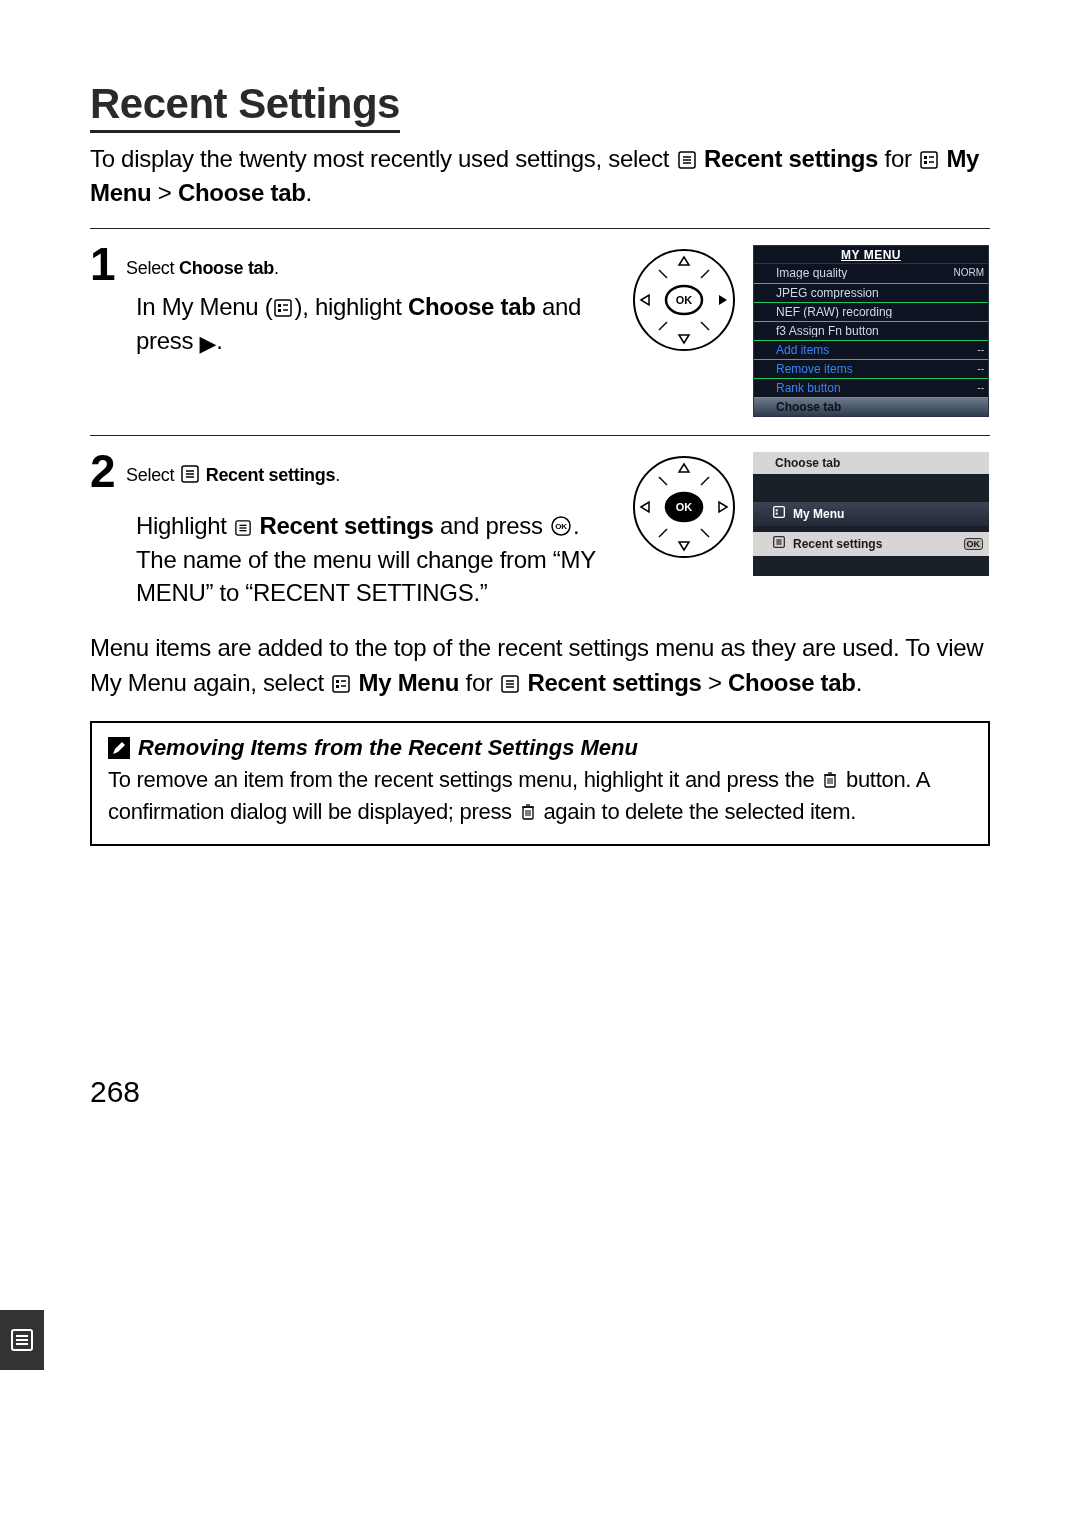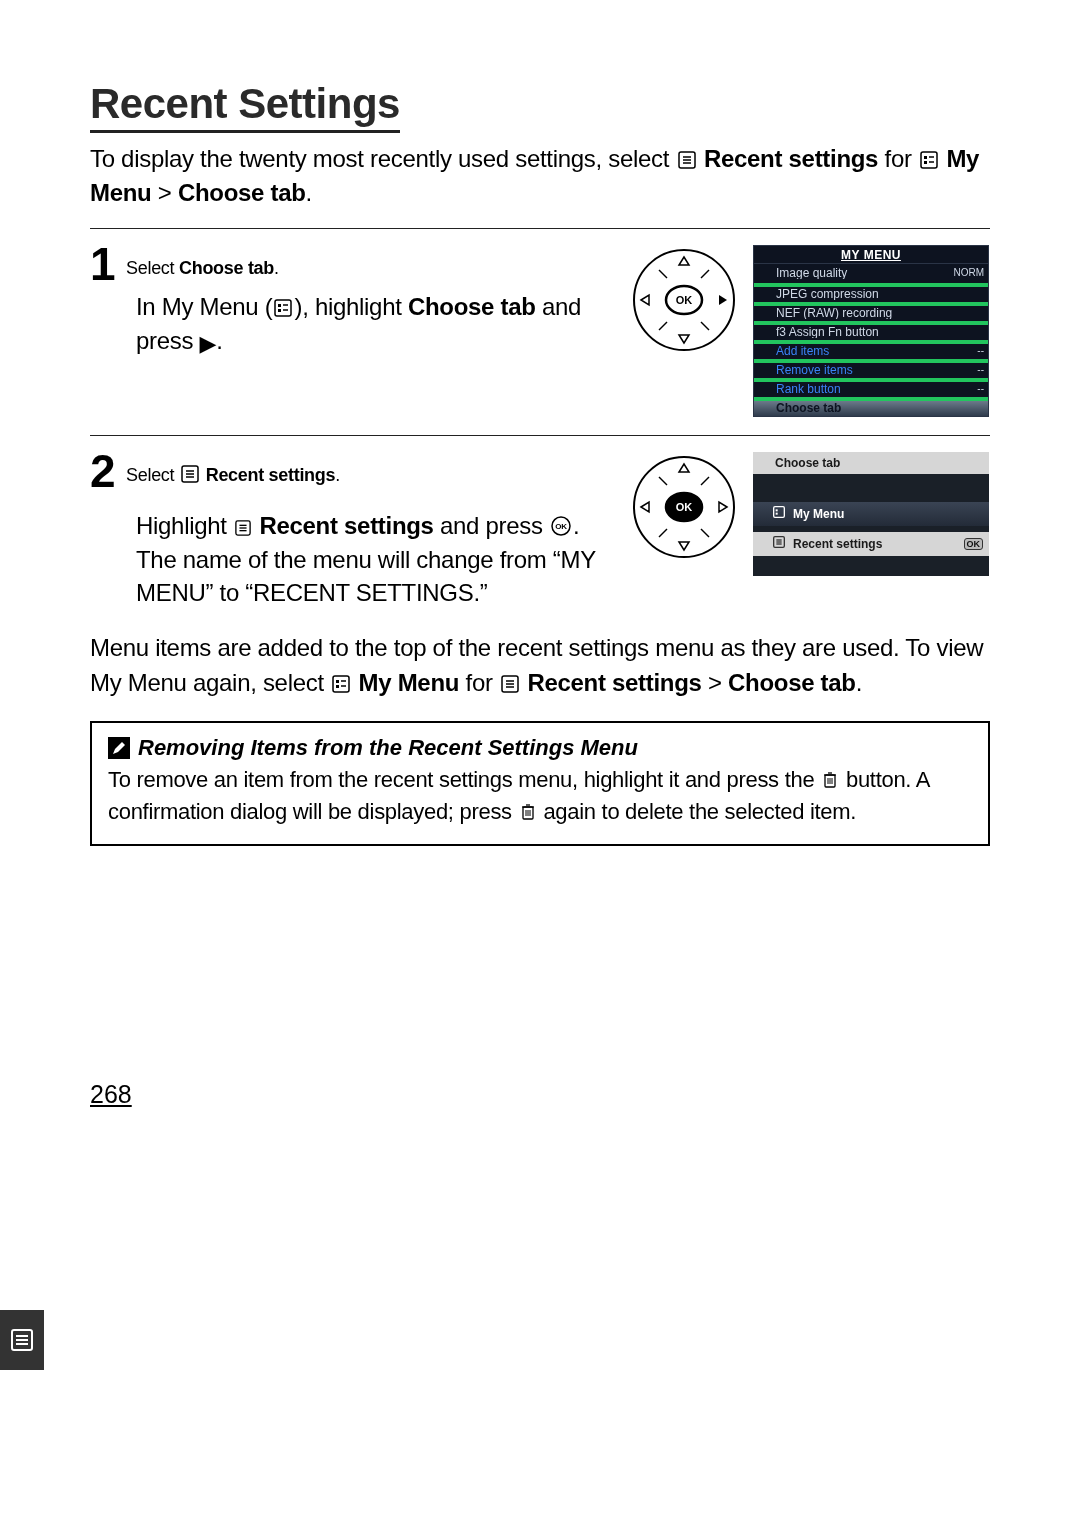--- a/index.html
+++ b/index.html
@@ -19,21 +19,21 @@
   .step-body { font-size: 24px; line-height:1.35; margin-top:4px; letter-spacing:-0.3px; }
   .step-body b { font-weight:700; }
 
   .aux { flex: 0 0 auto; display:flex; align-items:flex-start; gap:14px; margin-top:4px; }
 
   .okdial { width:110px; height:110px; }
   .okdial svg { width:100%; height:100%; }
 
   .lcd { width: 236px; background:#0d1320; border:1px solid #2a3446; font-family: Arial, sans-serif; font-size:12px; color:#cfd8e6; line-height:1; }
   .lcd-header { background:#0d1320; color:#fff; text-align:center; font-weight:700; padding:3px 0 2px 0; font-size:12px; letter-spacing:0.5px; text-decoration: underline; border-bottom:1px solid #2a3446; }
-  .lcd-row { display:flex; align-items:center; height:19px; padding:0 4px; border-top:4px solid #22c55e; }
+  .lcd-row { display:flex; align-items:center; height:19px; padding:0 4px; border-top:1px solid #22c55e; }
   .lcd-row:first-of-type { border-top:none; }
   .lcd-tab { width:16px; text-align:center; font-size:10px; color:#8898b0; }
   .lcd-label { flex:1; padding-left:2px; font-size:12px; white-space:nowrap; overflow:hidden; }
   .lcd-val { width:32px; text-align:right; font-size:10px; color:#cfd8e6; }
   .lcd-row.yellow .lcd-label { color:#3b82f6; }
   .lcd-row.hl { background: linear-gradient(#6b7a8a,#2f3b4c); }
   .lcd-row.hl .lcd-label { color:#0d1320; font-weight:600; }
   .lcd-row.hl .lcd-val { color:#0d1320; }
 
   .lcd2 { width:236px; background:#1a2028; font-family: Arial, sans-serif; color:#cfd8e6; }
@@ -50,21 +50,21 @@
 
   .note-box { border:2px solid #000; margin-top:18px; padding:12px 16px 14px 16px; }
   .note-title { font-size:22px; font-weight:700; margin-bottom:4px; display:flex; align-items:center; gap:8px;font-style:italic; }
   .note-title .pencil { width:22px; height:22px; background:#000; display:inline-flex; align-items:center; justify-content:center; }
   .note-title .pencil svg { width:16px; height:16px; }
   .note-body { font-size:22px; line-height:1.4; letter-spacing:-0.3px; }
 
   .sidebar-tab { position:absolute; left:0; top:1310px; width:44px; height:60px; background:#333; display:flex; align-items:center; justify-content:center; }
   .sidebar-tab svg { width:24px; height:24px; }
 
-  .page-num { position:absolute; left:90px; bottom:48px; font-size:25px;text-decoration:underline; }
+  .page-num { position:absolute; left:90px; bottom:48px; font-size:30px; }
 
   .tri-right { font-size:22px; vertical-align:-2px; }
   .gt { font-weight:400; }
 </style>
 </head>
 <body>
 
 <div class="page">
 
   <h1 class="title">Recent Settings</h1>

